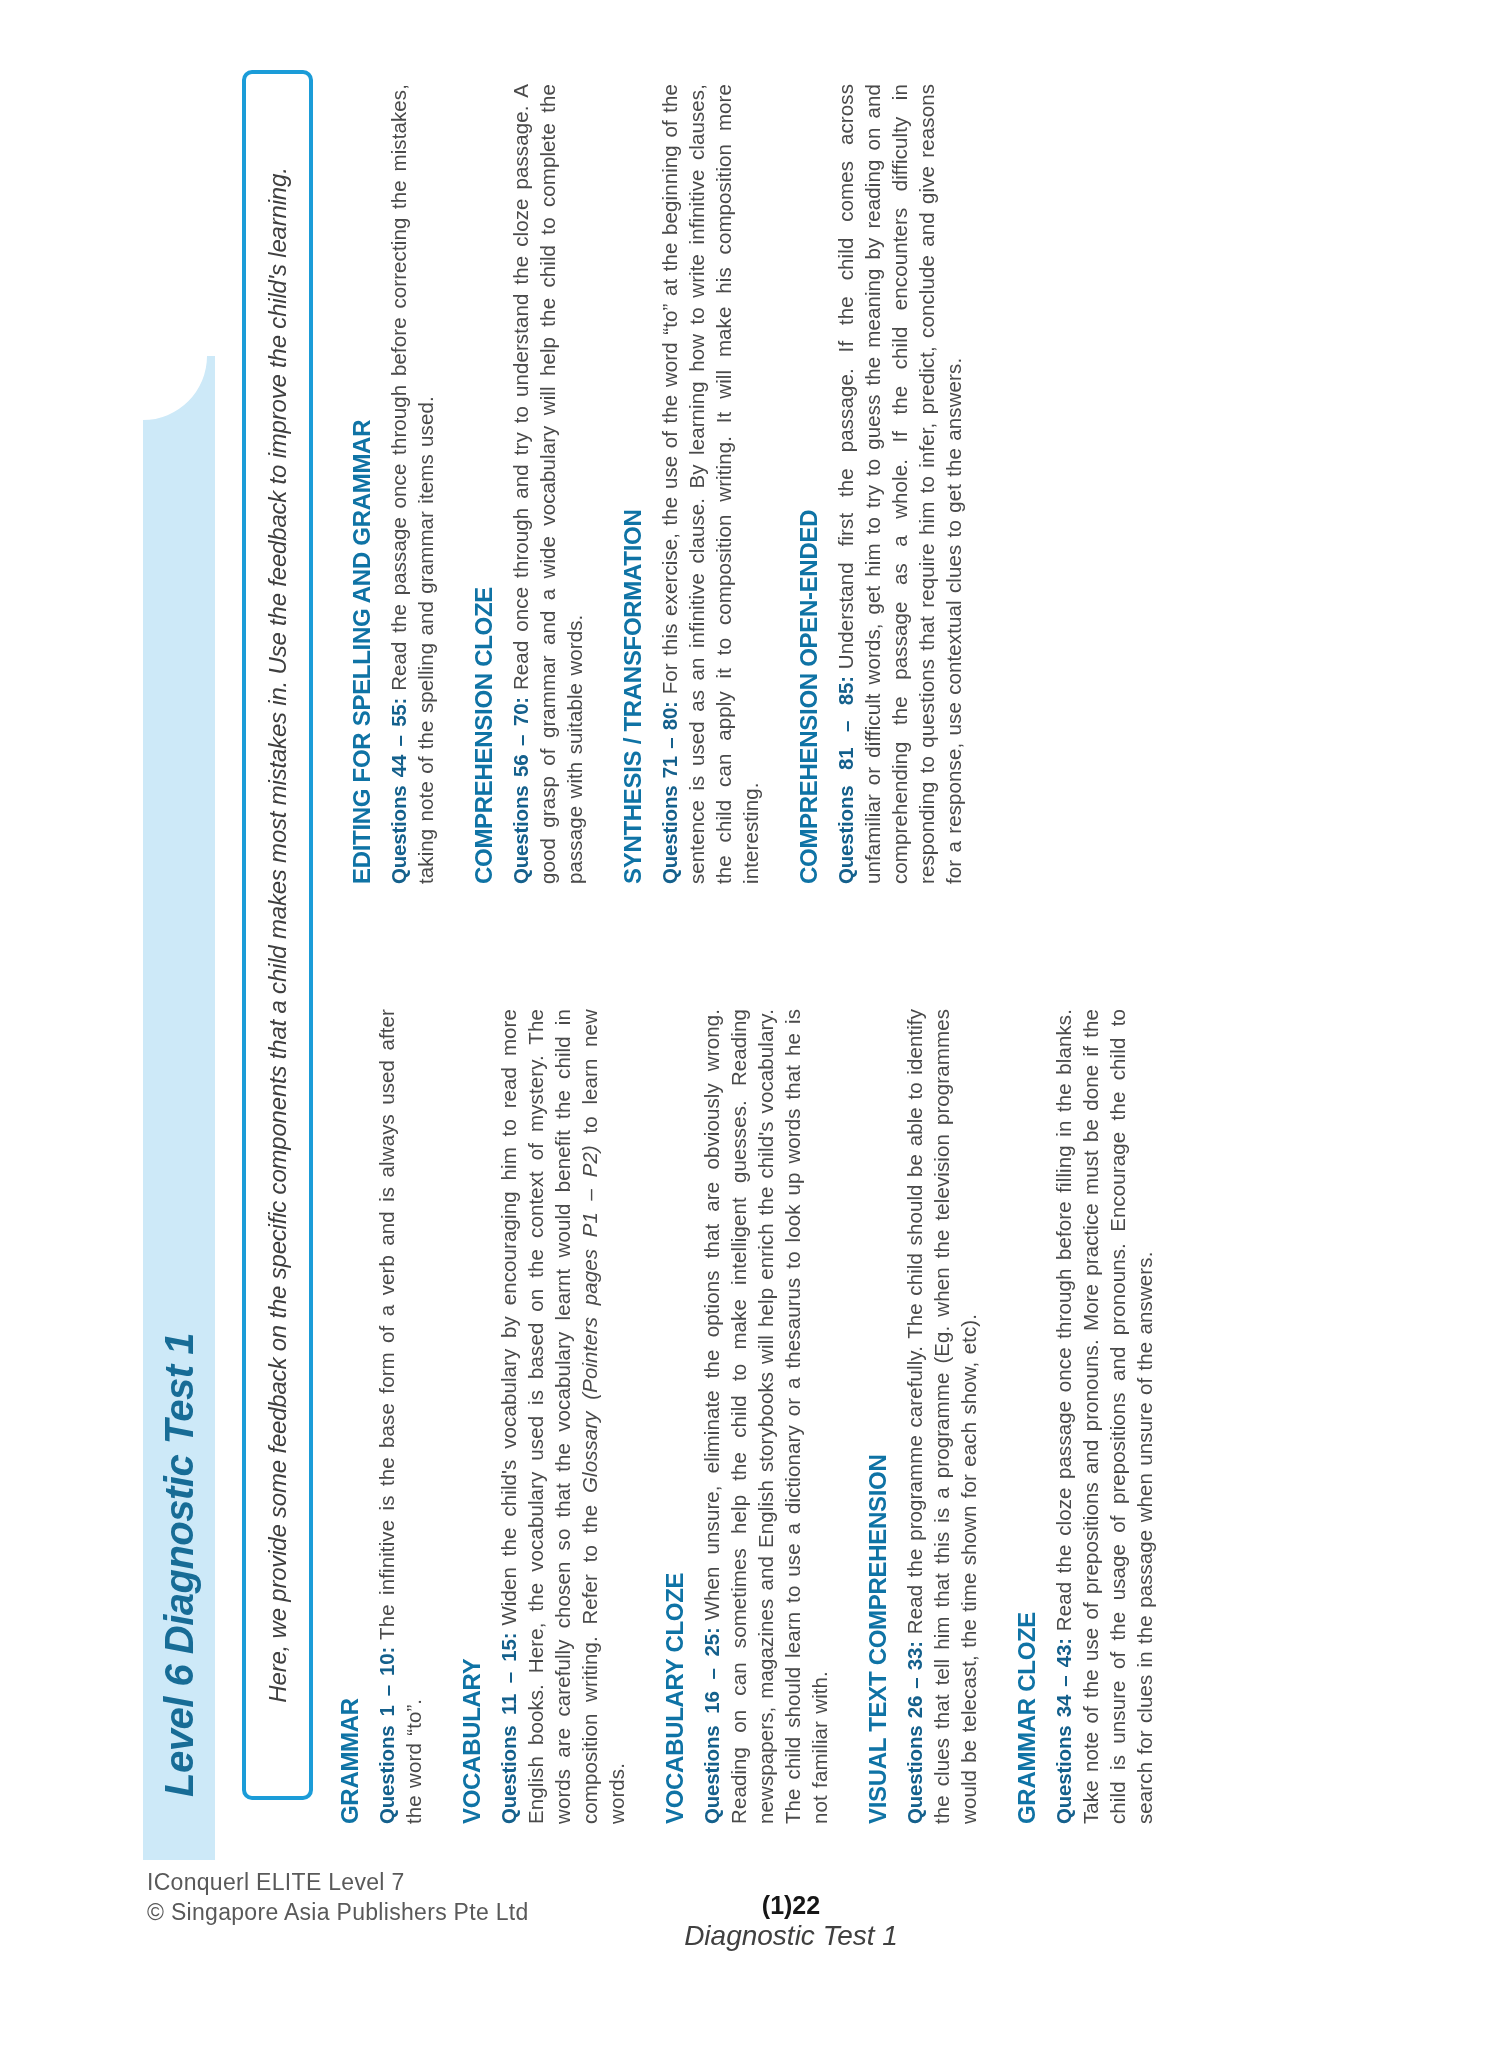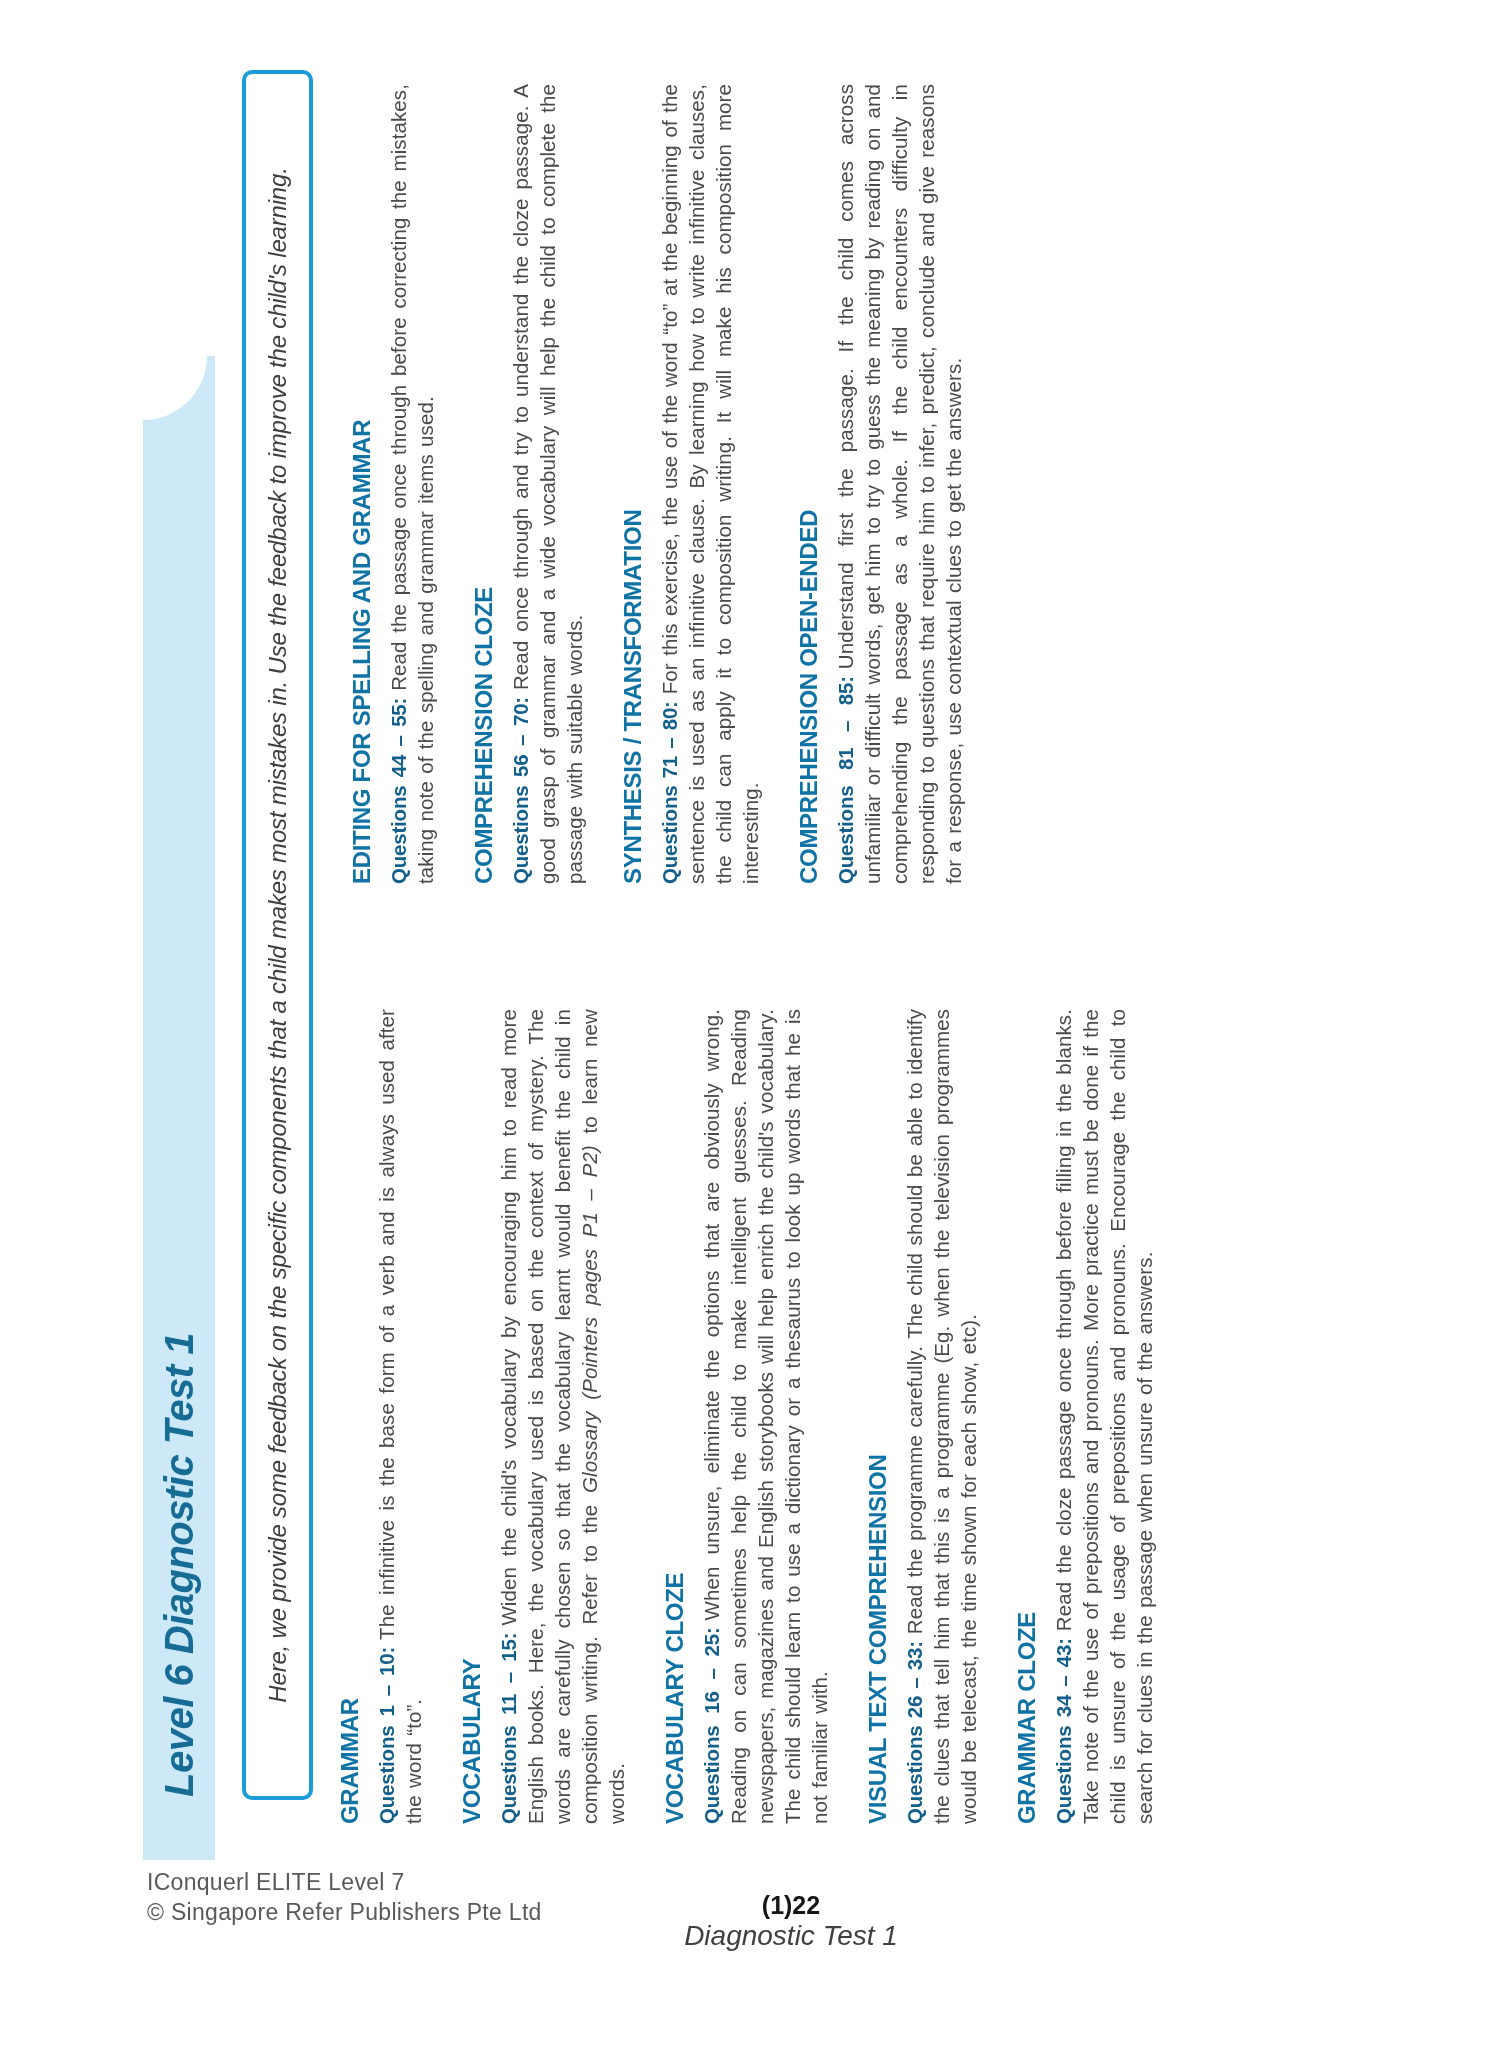--- a/index.html
+++ b/index.html
@@ -113,19 +113,19 @@
     <div class="sec">
       <h3>COMPREHENSION OPEN-ENDED</h3>
       <p><span class="qlabel">Questions 81 – 85:</span><span>Understand first the passage. If the child comes across unfamiliar or difficult words, get him to try to guess the meaning by reading on and comprehending the passage as a whole. If the child encounters difficulty in responding to questions that require him to infer, predict, conclude and give reasons for a response, use contextual clues to get the answers.</span></p>
     </div>
   </div>
 
 </div>
 
 <div class="footer-imprint">
   <div>IConquerl ELITE Level 7</div>
-  <div>© Singapore Refer Publishers Pte Ltd</div>
+  <div>© Singapore Asia Publishers Pte Ltd</div>
 </div>
 
 <div class="footer-center">
   <div class="footer-pagenum">(1)22</div>
   <div class="footer-pagelabel">Diagnostic Test 1</div>
 </div>
 
 </body></html>

